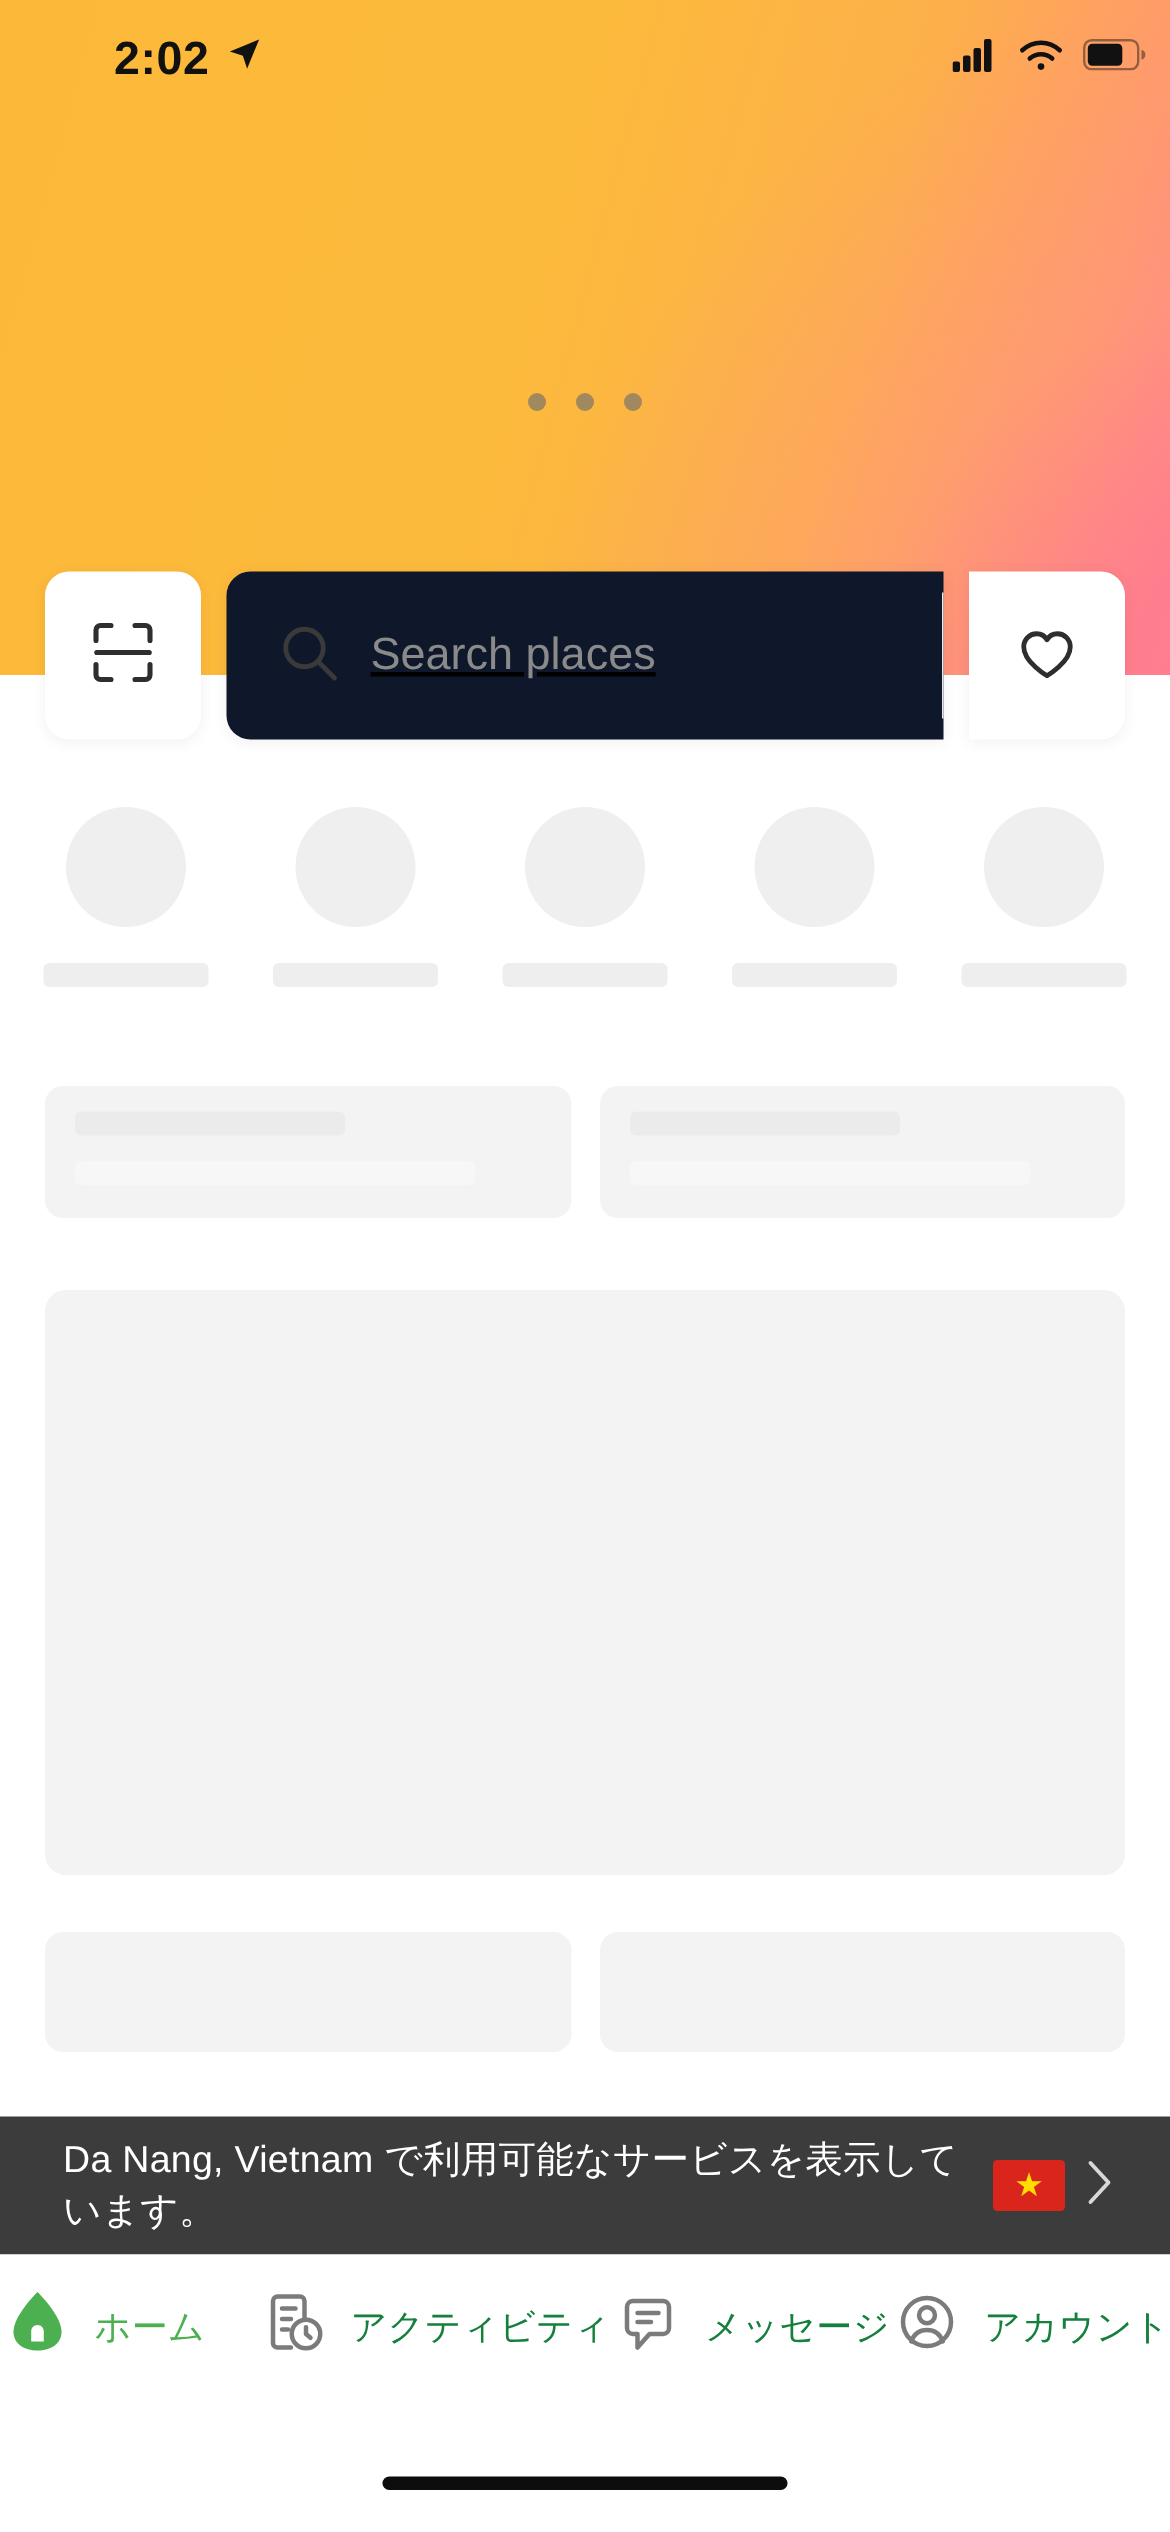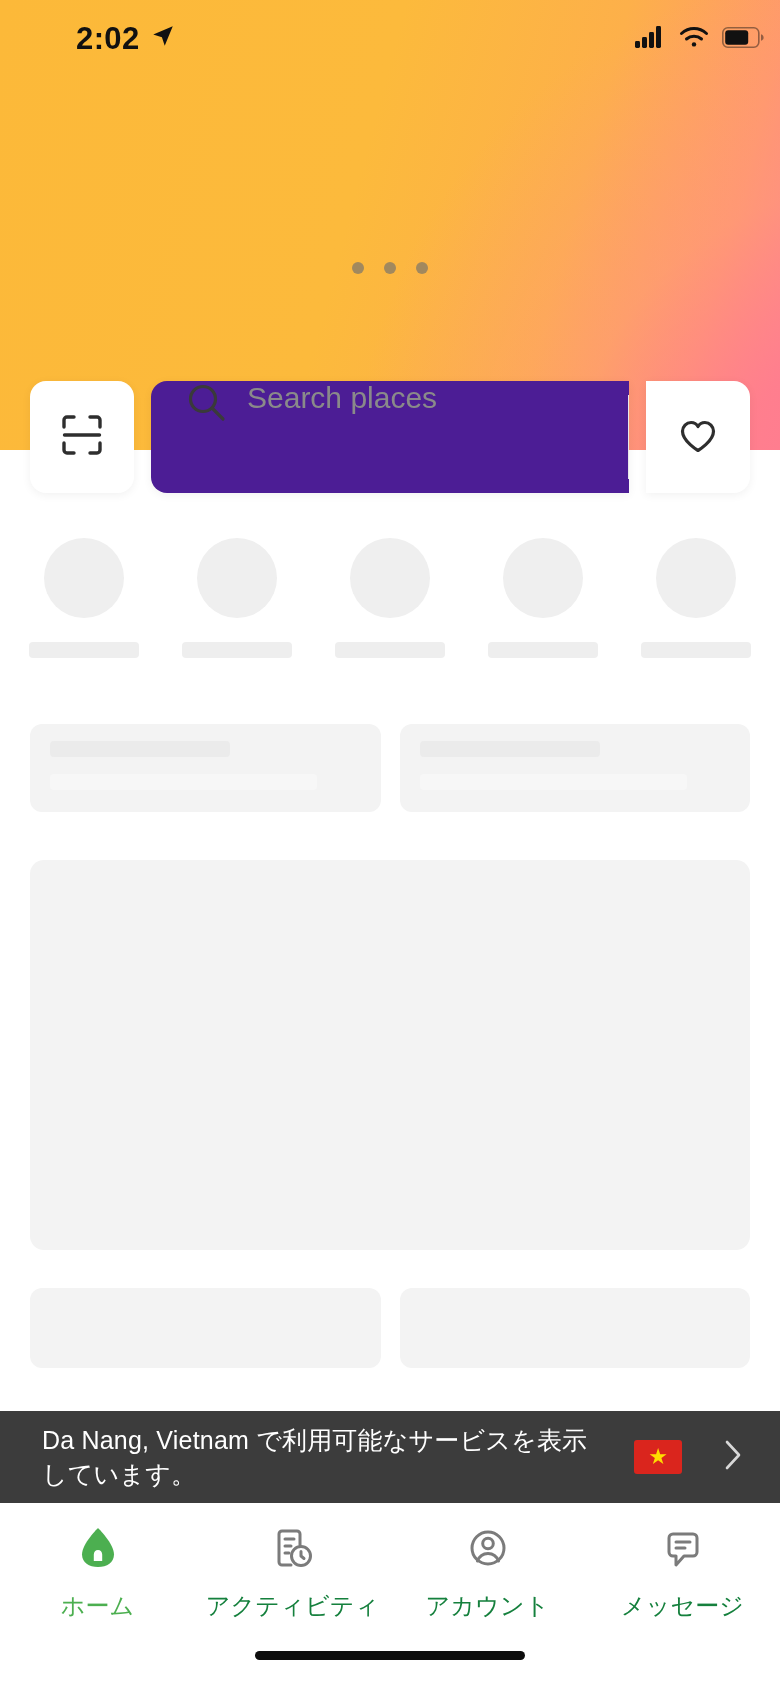--- a/index.html
+++ b/index.html
@@ -44,24 +44,25 @@
   .searchrow {
     position:absolute; left:30px; top:381px; width:720px; height:112px;
     display:flex; align-items:stretch; gap:17px; z-index:5;
   }
   .scan-btn {
     width:104px; background:#fff; border-radius:16px;
     display:flex; align-items:center; justify-content:center;
     box-shadow:0 2px 10px rgba(0,0,0,0.06);
   }
   .search-field {
-    flex:1; background:#4c1d95; border-radius:16px 0 0 16px;
-    display:flex; align-items:flex-start; gap:20px; padding-left:34px;
+    flex:1; background:#0f172a; border-radius:16px 0 0 16px;
+    display:flex; align-items:center; gap:20px; padding-left:34px;
     box-shadow:0 2px 10px rgba(0,0,0,0.06);
     position:relative;
+    text-decoration:underline;
   }
   .search-field:after{
     content:""; position:absolute; right:0; top:14px; bottom:14px;
     width:1px; background:#e8e8e8;
   }
   .search-ph { font-size:30px; color:#8a8a8a; }
   .fav-btn {
     width:104px; background:#fff; border-radius:0 16px 16px 0;
     display:flex; align-items:center; justify-content:center;
     box-shadow:0 2px 10px rgba(0,0,0,0.06);
@@ -85,41 +86,41 @@
 
   .sk-hero { margin:48px 30px 0 30px; height:390px; background:#f3f3f3; border-radius:14px; }
 
   .card-row2 { display:flex; gap:19px; padding:38px 30px 0 30px; }
   .sk-card2 { flex:1; height:80px; background:#f3f3f3; border-radius:12px; }
 
   
   .banner {
     position:absolute; left:0; top:1411px; width:780px; height:92px;
     background:#3c3c3c; display:flex; align-items:center;
-    padding:0 24px 0 42px; gap:32px; z-index:7;
+    padding:0 24px 0 42px; gap:4px; z-index:7;
   }
   .banner-text {
     flex:1; color:#ffffff; font-size:25px; line-height:1.38;
     letter-spacing:.2px;
   }
   .flag {
     width:48px; height:34px; background:#da251d; border-radius:3px;
     display:flex; align-items:center; justify-content:center; flex:none;
   }
   .flag-star { color:#ffdd00; font-size:22px; line-height:1; }
   .banner-chev { color:#d8d8d8; flex:none; padding:0 14px 0 10px; }
 
   
   .tabbar {
     position:absolute; left:0; top:1503px; width:780px; height:133px;
     background:#ffffff; display:flex; align-items:flex-start;
     padding-top:20px; z-index:7;
   }
   .tab {
-    flex:1; display:flex; flex-direction:column; align-items:center; gap:13px;
+    flex:1; display:flex; flex-direction:row; align-items:center; gap:13px;
   }
   .tab-label { font-size:24px; color:#15803d; letter-spacing:.2px; white-space:nowrap; }
   .tab.active .tab-label { color:#4caf50; }
 
   
   .home-indicator {
     position:absolute; left:50%; transform:translateX(-50%);
     bottom:28px; width:270px; height:9px; border-radius:5px; background:#0d0d0d;
     z-index:8;
   }
@@ -280,32 +281,32 @@
         <path d="M33 28.5V33l3 2.5"></path>
       </svg>
     </span>
     <span class="tab-label">アクティビティ</span>
   </div>
 
 
   <div class="tab">
     <span>
       <svg width="50" height="50" viewBox="0 0 50 50" fill="none" stroke="#7b7b7b" stroke-width="3" stroke-linecap="round" stroke-linejoin="round">
+        <path d="M11 15a4 4 0 0 1 4-4h20a4 4 0 0 1 4 4v14a4 4 0 0 1-4 4h-9l-8 9v-9h-3a4 4 0 0 1-4-4V15z"></path>
+        <path d="M18 19h14M18 25h9"></path>
+      </svg>
+    </span>
+    <span class="tab-label">メッセージ</span>
+  </div>
+
+  <div class="tab">
+    <span>
+      <svg width="50" height="50" viewBox="0 0 50 50" fill="none" stroke="#7b7b7b" stroke-width="3" stroke-linecap="round" stroke-linejoin="round">
         <circle cx="25" cy="25" r="16"></circle>
         <circle cx="25" cy="20.5" r="5.3"></circle>
         <path d="M14.5 38c1.8-4.9 5.7-7.6 10.5-7.6S33.7 33.1 35.5 38"></path>
       </svg>
     </span>
     <span class="tab-label">アカウント</span>
   </div>
-
-  <div class="tab">
-    <span>
-      <svg width="50" height="50" viewBox="0 0 50 50" fill="none" stroke="#7b7b7b" stroke-width="3" stroke-linecap="round" stroke-linejoin="round">
-        <path d="M11 15a4 4 0 0 1 4-4h20a4 4 0 0 1 4 4v14a4 4 0 0 1-4 4h-9l-8 9v-9h-3a4 4 0 0 1-4-4V15z"></path>
-        <path d="M18 19h14M18 25h9"></path>
-      </svg>
-    </span>
-    <span class="tab-label">メッセージ</span>
-  </div>
 </div>
 
 <div class="home-indicator"></div>
 
 </body></html>

